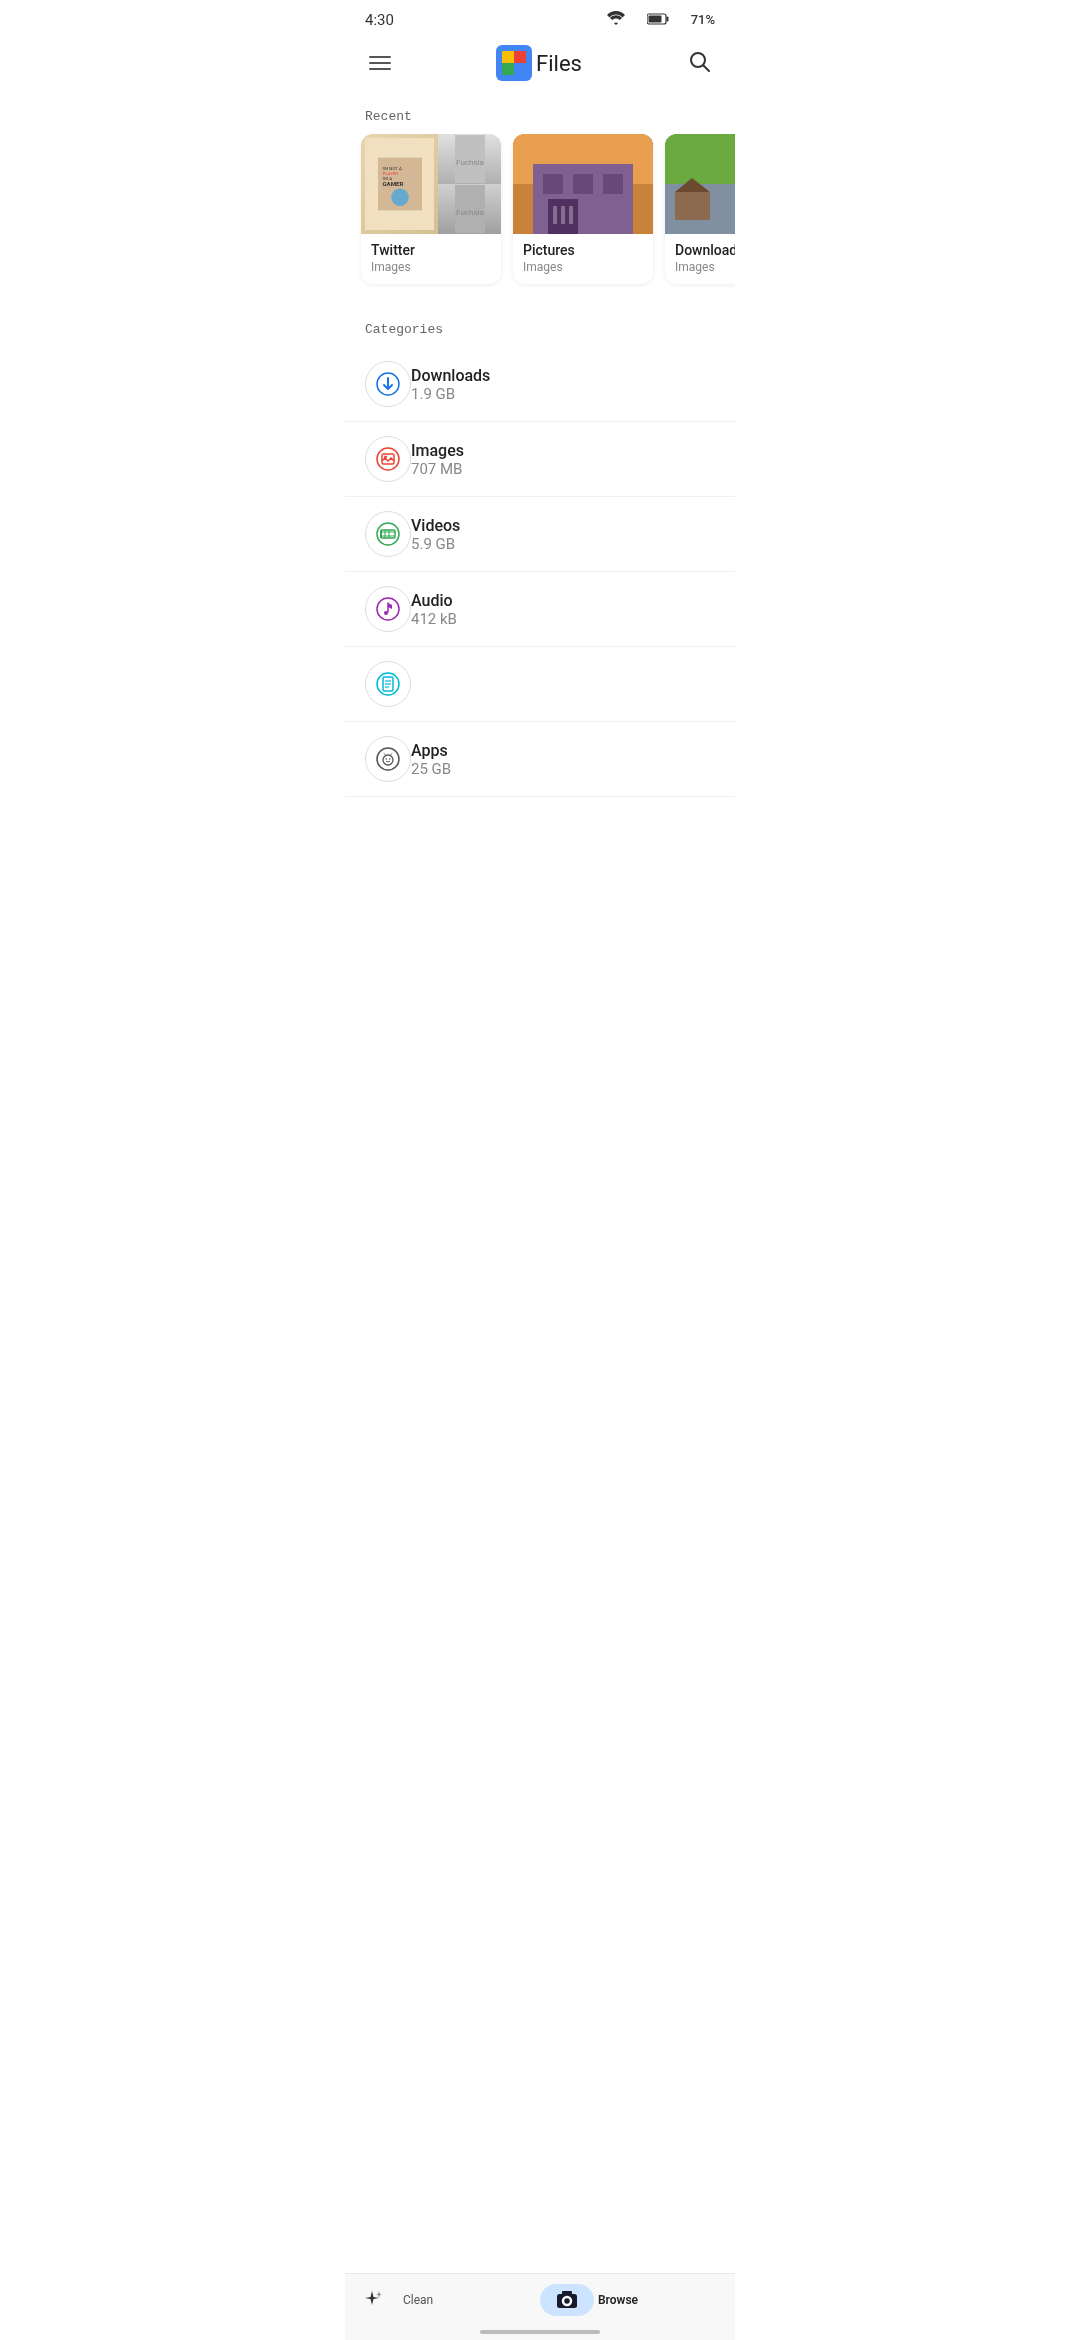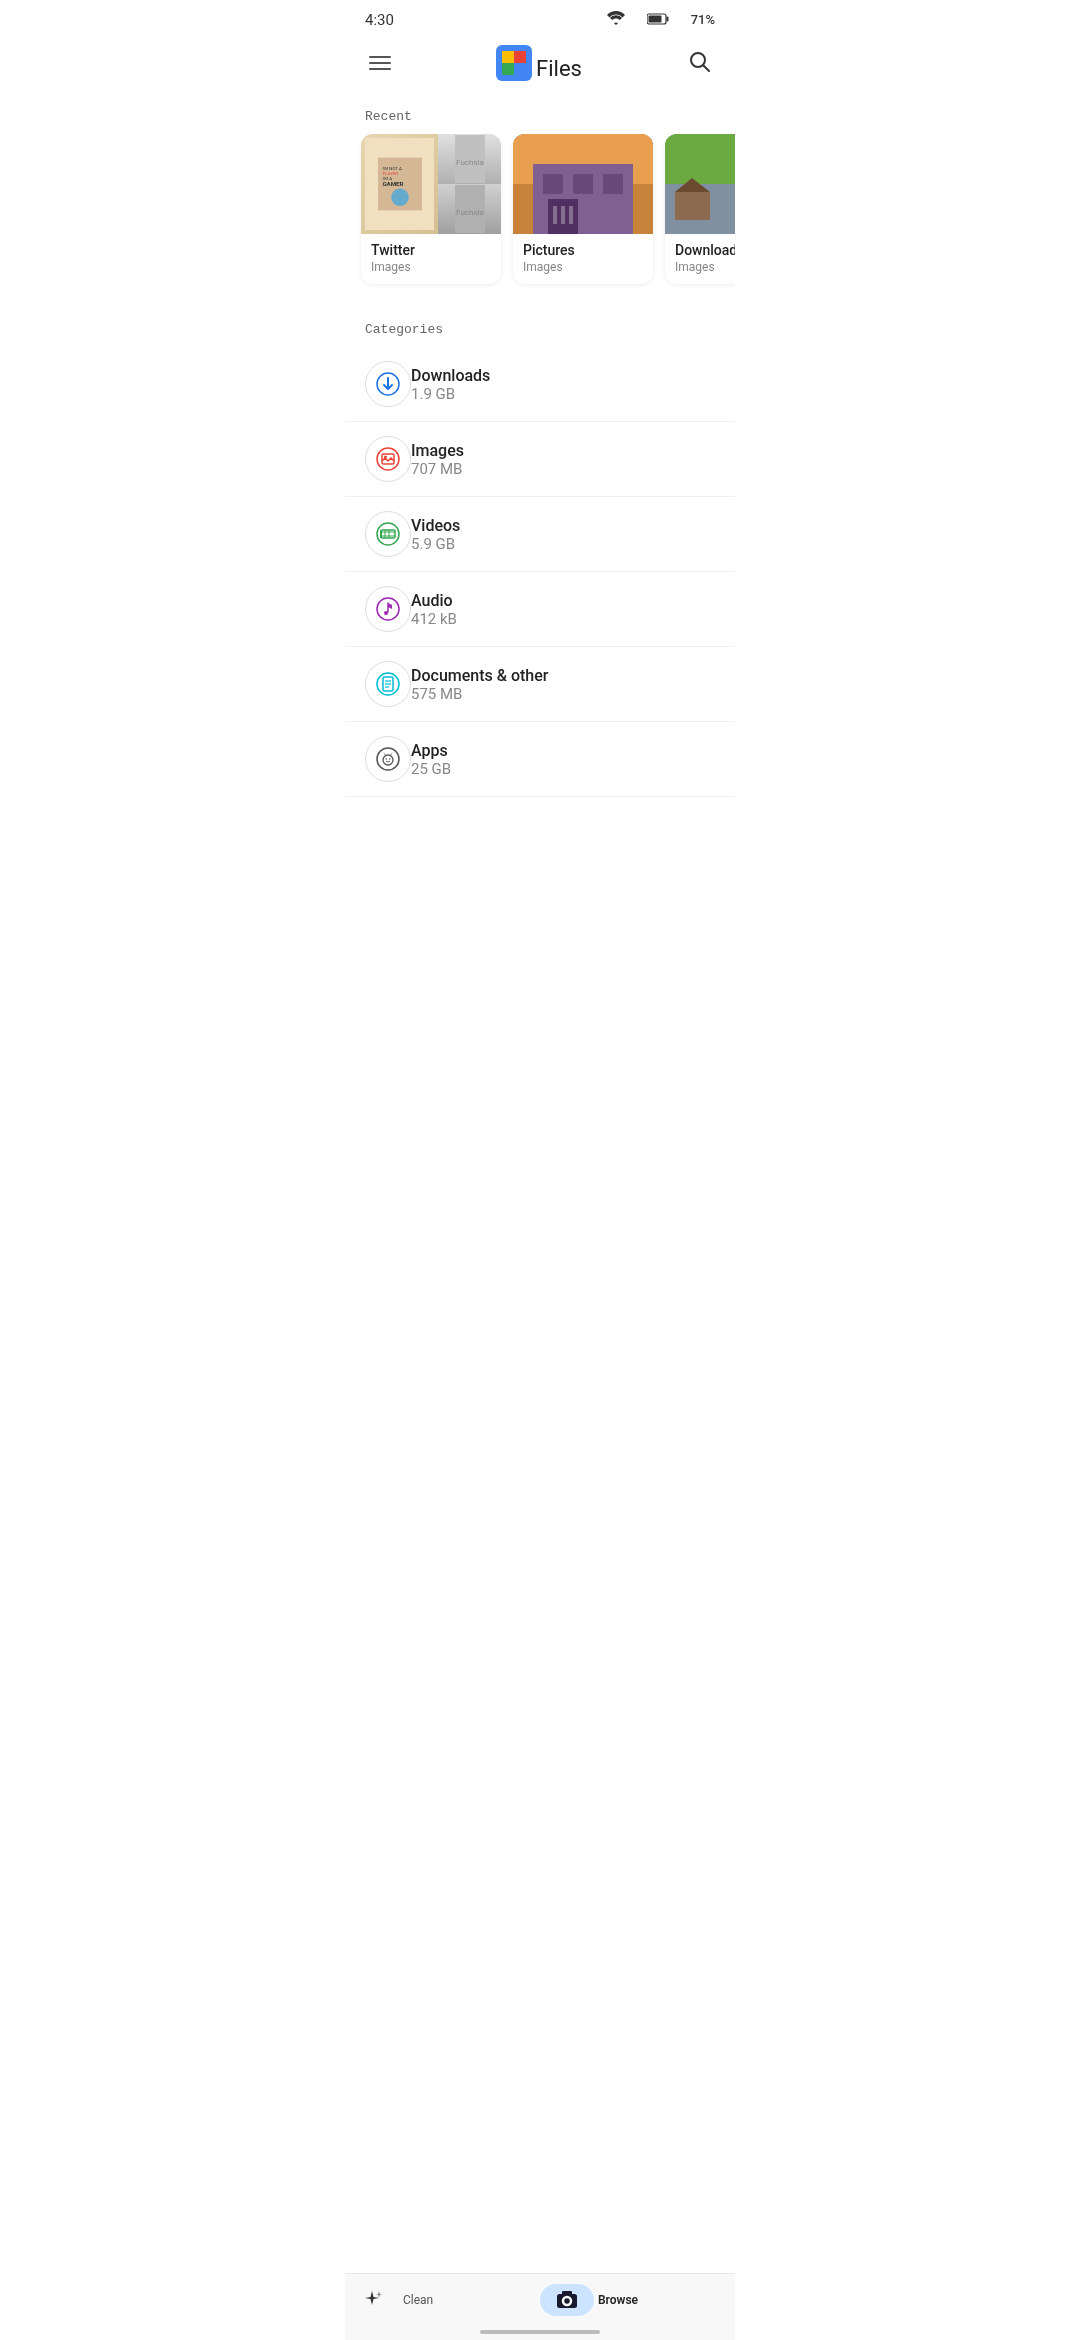--- a/index.html
+++ b/index.html
@@ -55,21 +55,21 @@
     }
     .header-menu span {
       display: block;
       width: 22px;
       height: 2px;
       background: #555;
       border-radius: 2px;
     }
     .header-title-wrap {
       display: flex;
-      align-items: flex-end;
+      align-items: center;
       gap: 4px;
     }
     .files-logo {
       width: 36px;
       height: 36px;
     }
     .header-title {
       font-size: 22px;
       font-weight: 400;
       color: #222;
@@ -476,24 +476,20 @@
   <div class="category-item">
     <div class="cat-icon-wrap">
       <svg width="26" height="26" viewBox="0 0 26 26">
         <circle cx="13" cy="13" r="11" fill="none" stroke="#00bcd4" stroke-width="1.5"></circle>
         <rect x="8" y="6" width="10" height="14" rx="1.5" fill="none" stroke="#00bcd4" stroke-width="1.5"></rect>
         <line x1="10" y1="10" x2="16" y2="10" stroke="#00bcd4" stroke-width="1.2"></line>
         <line x1="10" y1="13" x2="16" y2="13" stroke="#00bcd4" stroke-width="1.2"></line>
         <line x1="10" y1="16" x2="14" y2="16" stroke="#00bcd4" stroke-width="1.2"></line>
       </svg>
     </div>
-    <div class="cat-text">
-      <div class="cat-name">Documents &amp; other</div>
-      <div class="cat-size">575 MB</div>
-    </div>
   </div>
 
   <div class="category-item">
     <div class="cat-icon-wrap">
       <svg width="26" height="26" viewBox="0 0 26 26">
         <circle cx="13" cy="13" r="11" fill="none" stroke="#555" stroke-width="1.5"></circle>
 
         <circle cx="13" cy="14" r="5" fill="none" stroke="#555" stroke-width="1.3"></circle>
         <circle cx="11.2" cy="13" r="0.8" fill="#555"></circle>
         <circle cx="14.8" cy="13" r="0.8" fill="#555"></circle>

